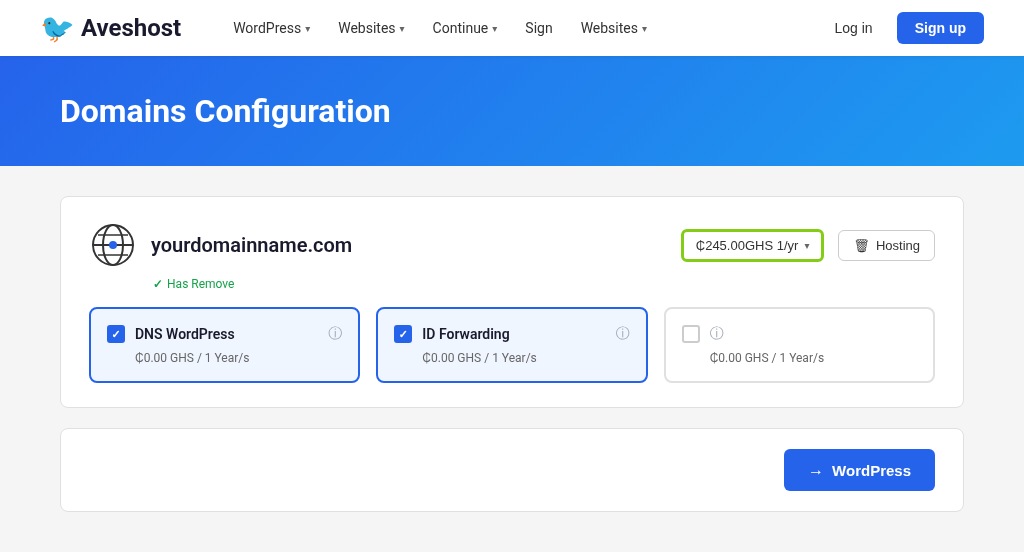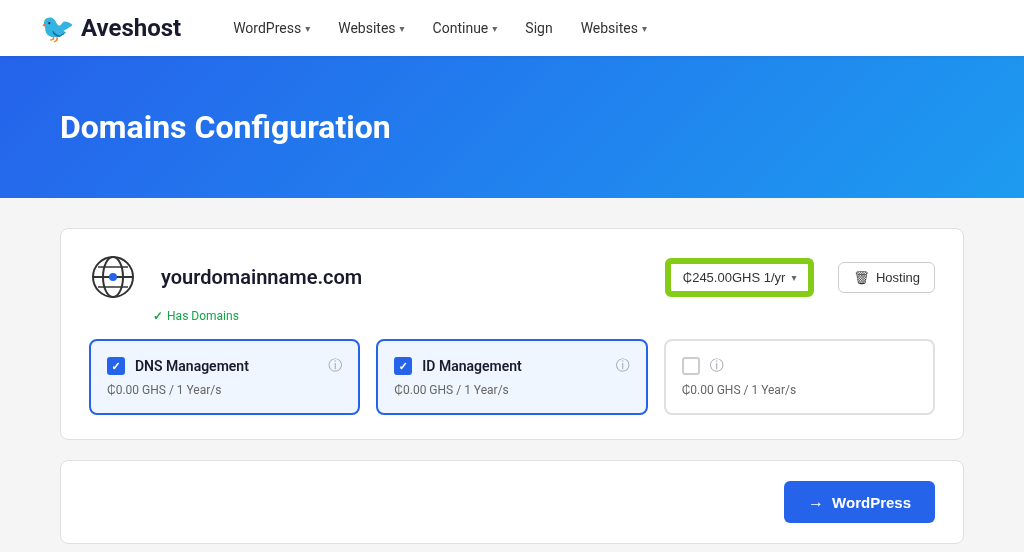--- a/index.html
+++ b/index.html
@@ -70,21 +70,21 @@
       border-radius: 6px;
       padding: 8px 18px;
       font-size: 14px;
       font-weight: 600;
       cursor: pointer;
     }
 
     
     .hero-banner {
       background: linear-gradient(135deg, #2563eb 0%, #1d9bf0 100%);
-      padding: 52px 60px;
+      padding: 36px 60px;
       color: #fff;
     }
     .hero-banner h1 {
       font-size: 32px;
       font-weight: 700;
       color: #fff;
     }
 
     
     .main-content {
@@ -97,39 +97,39 @@
     .domain-card {
       background: #fff;
       border-radius: 8px;
       border: 1px solid #e0e0e0;
       padding: 24px 28px;
       margin-bottom: 20px;
     }
     .domain-card-header {
       display: flex;
       align-items: center;
-      gap: 24px;
+      gap: 14px;
       margin-bottom: 8px;
     }
     .domain-icon {
       width: 48px;
       height: 48px;
       flex-shrink: 0;
     }
     .domain-name {
       font-size: 20px;
       font-weight: 600;
       color: #1a1a2e;
       flex: 1;
     }
     .domain-price-dropdown {
       display: flex;
       align-items: center;
       gap: 6px;
-      border: 6px solid #84cc16;
+      border: 3px solid #84cc16;
       border-radius: 6px;
       padding: 6px 12px;
       font-size: 13px;
       color: #333;
       cursor: pointer;
       background: #fff;
     }
     .domain-price-dropdown .chevron { font-size: 10px; color: #666; }
     .btn-remove {
       display: flex;
@@ -205,20 +205,21 @@
       flex: 1;
     }
     .addon-info-icon {
       color: #9ca3af;
       font-size: 14px;
       cursor: pointer;
     }
     .addon-price {
       font-size: 12px;
       color: #666;
+      margin-left: 28px;
     }
 
     
     .bottom-card {
       background: #fff;
       border-radius: 8px;
       border: 1px solid #e0e0e0;
       padding: 20px 28px;
       display: flex;
       align-items: center;
@@ -260,20 +261,24 @@
       <span>Continue</span>
       <span class="chevron">▾</span>
     </a>
     <a class="nav-link">
       <span>Sign</span>
     </a>
     <a class="nav-link">
       <span>Websites</span>
       <span class="chevron">▾</span>
     </a>
+  </div>
+  <div class="nav-actions">
+    <button class="btn-login">Log in</button>
+    <button class="btn-signup">Sign up</button>
   </div>
 </nav>
 
 <div class="hero-banner">
   <h1>Domains Configuration</h1>
 </div>
 
 <div class="main-content">
 
   <div class="domain-card">
@@ -296,40 +301,40 @@
       </button>
 
       <button class="btn-remove">
         <span>🗑</span>
         <span>Hosting</span>
       </button>
     </div>
 
     <div class="has-hosting-badge">
       <span class="check">✓</span>
-      <span>Has Domains</span>
+      <span>Has Remove</span>
     </div>
 
     <div class="addons-row" id="addons-container">
         <div class="addon-card selected">
       <div class="addon-card-header">
         <div class="addon-checkbox ">
           <span class="checkmark">✓</span>
         </div>
-        <span class="addon-title">DNS Management</span>
+        <span class="addon-title">DNS WordPress</span>
         <span class="addon-info-icon">ⓘ</span>
       </div>
       <div class="addon-price">₵0.00 GHS / 1 Year/s</div>
     </div>
         <div class="addon-card selected">
       <div class="addon-card-header">
         <div class="addon-checkbox ">
           <span class="checkmark">✓</span>
         </div>
-        <span class="addon-title">ID Management</span>
+        <span class="addon-title">ID Forwarding</span>
         <span class="addon-info-icon">ⓘ</span>
       </div>
       <div class="addon-price">₵0.00 GHS / 1 Year/s</div>
     </div>
         <div class="addon-card">
       <div class="addon-card-header">
         <div class="addon-checkbox unchecked">
           
         </div>
         <span class="addon-info-icon">ⓘ</span>

